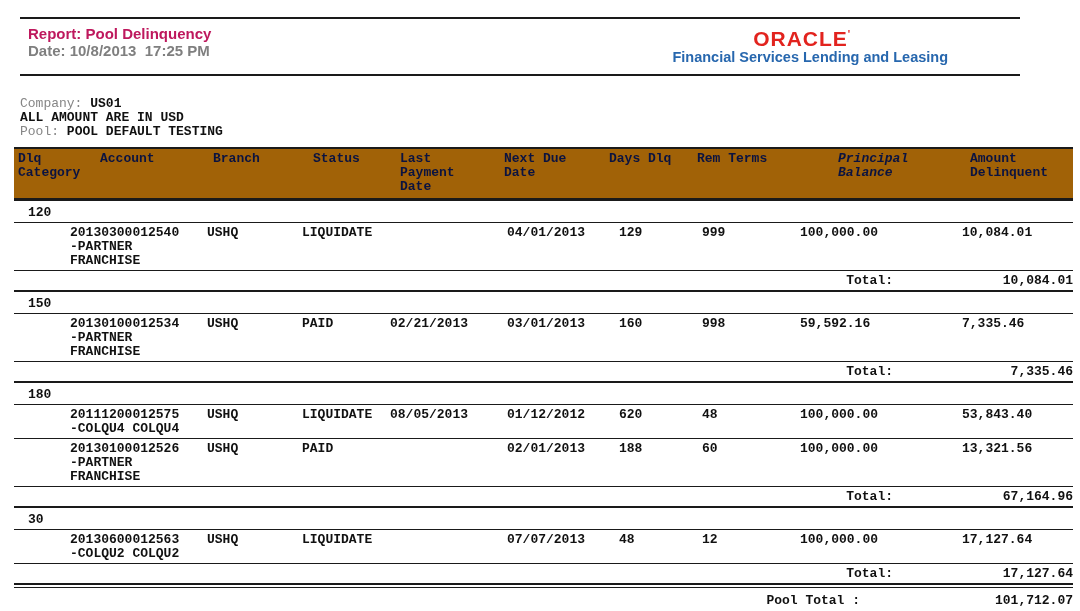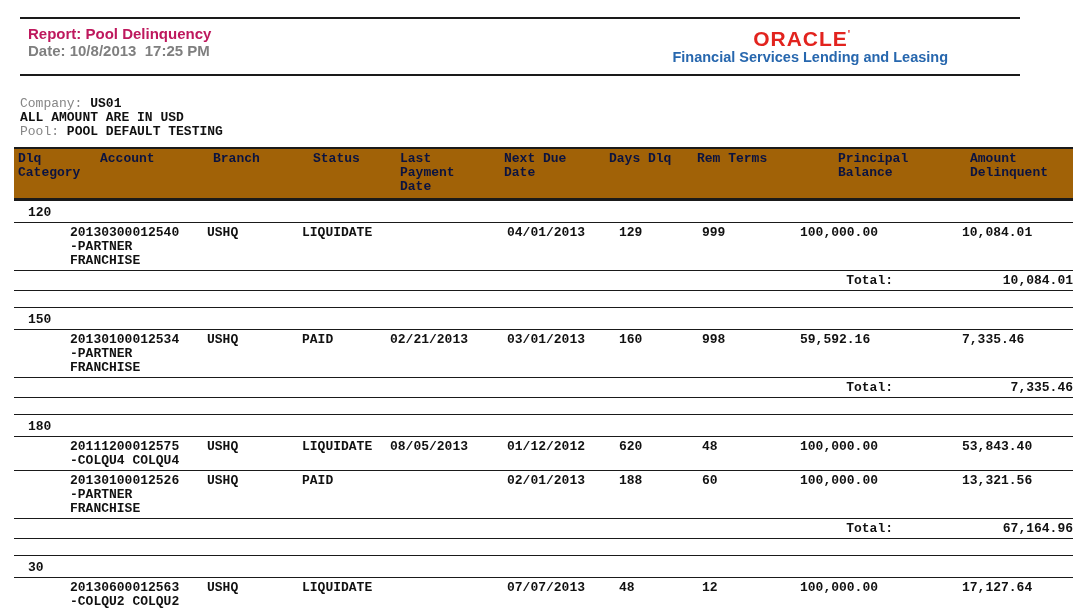--- a/index.html
+++ b/index.html
@@ -57,37 +57,37 @@
 
   .header-row {
     background: #a16207;
     border-top: 2px solid #1a1a1a;
     border-bottom: 2px solid #1a1a1a;
     padding: 3px 0 4px 0;
     color: #0b1340;
   }
   .h1 { padding-left: 4px; }  .h2 { padding-left: 30px; } .h3 { padding-left: 8px; }
   .h4 { padding-left: 18px; } .h5 { padding-left: 10px; } .h6 { padding-left: 9px; }
-  .h7 { padding-left: 4px; }  .h8 { padding-left: 7px; }  .h9 { padding-left: 38px; }
+  .h7 { padding-left: 4px; }  .h8 { padding-left: 7px; }  .h9 { padding-left: 38px; font-style: italic; }
   .h10 { padding-left: 8px; }
 
   .cat-row { border-top: 1px solid #1a1a1a; border-bottom: 1px solid #1a1a1a; padding: 2px 0 1px 0; }
   .group:first-of-type .cat-row { border-top: none; }
   .cat-row .cat { padding-left: 14px; font-size: 13px; font-weight: bold; }
 
   .data-row { border-bottom: 1px solid #1a1a1a; padding: 3px 0 2px 0; }
   .d1 { padding-left: 14px; } .d3 { padding-left: 2px; }  .d4 { padding-left: 7px; }
   .d6 { padding-left: 12px; } .d7 { padding-left: 14px; } .d8 { padding-left: 12px; }
   .num { text-align: left; }
   .d9 { padding-right: 2px; } .d10 { padding-right: 0; }
 
   .total-row { display: flex; justify-content: flex-end; border-bottom: 1px solid #1a1a1a; padding: 3px 0 2px 0; }
   .total-row .t-lbl, .total-row .t-val { font-size: 13px; line-height: 14px; font-weight: bold; }
   .total-row .t-val { width: 180px; text-align: right; }
-  .group { margin-bottom: 16px; }
+  .group { margin-bottom: 0; }
   .group:last-of-type { margin-bottom: 0; }
   .group:last-of-type .total-row { border-bottom: none; padding-bottom: 4px; }
 
   .pool-total-row {
     display: flex; justify-content: flex-end;
     border-top: 4px double #1a1a1a;
     padding: 5px 0 12px 0;
   }
   .pool-total-row .t-lbl, .pool-total-row .t-val,
   .company-total-row .t-lbl, .company-total-row .t-val { font-size: 13px; font-weight: bold; }

